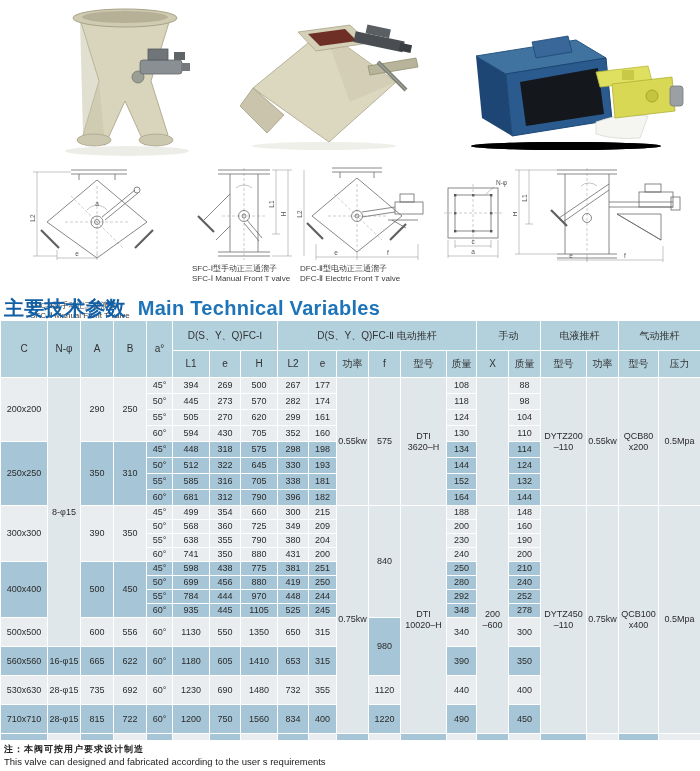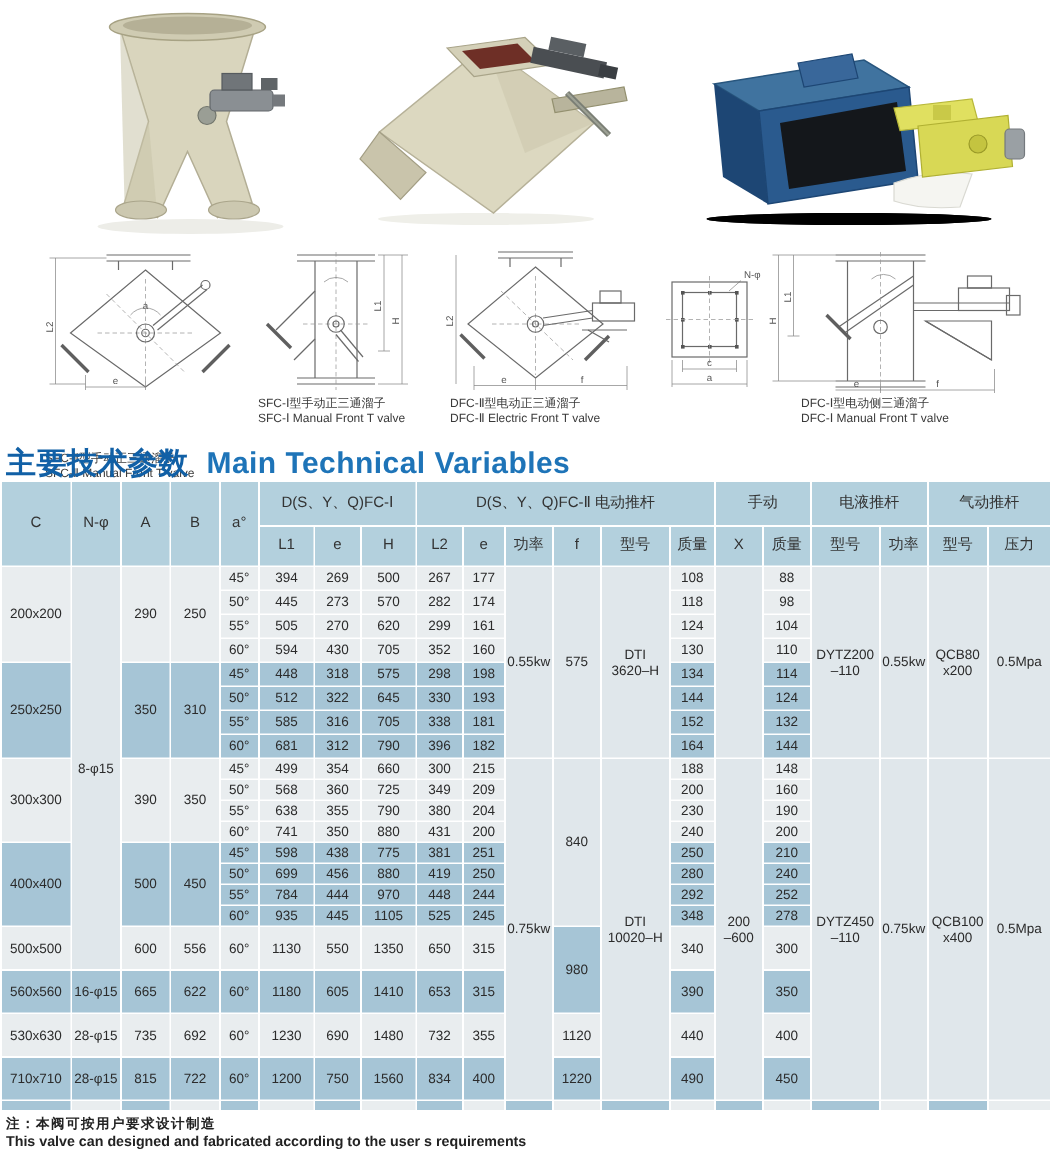--- a/index.html
+++ b/index.html
@@ -31,21 +31,21 @@
   }
   table.tbl thead th{background:#b3d0dd;font-weight:normal;font-size:10px;color:#333;}
   td.l{background:#e9edef;}
   td.d{background:#a6c5d6;}
   td.s{background:#e0e7eb;}
   tr.hdr1{height:30px;} tr.hdr2{height:27px;}
   tr.g1{height:16px;} tr.g2{height:14px;} tr.g3{height:29px;} tr.strip{height:7px;}
   
   .notes{position:absolute;top:744px;left:4px;font-size:9px;color:#222;line-height:1.3;}
   .note-cn{font-weight:bold;letter-spacing:1px;}
-  .note-en{font-weight:bold;font-size:9.5px;}
+  .note-en{font-weight:normal;font-size:9.5px;}
 </style>
 </head>
 <body>
 
 <div class="photo" style="left:52px;top:3px;">
   <svg width="152" height="155" viewBox="0 0 152 155">
     <ellipse cx="75" cy="148" rx="62" ry="5" fill="#ededE8"></ellipse>
     <path d="M28,16 L118,16 L99,78 L116,132 L93,142 L73,98 L53,142 L31,132 L47,78 Z" fill="#d9d5bd" stroke="#b3ae95" stroke-width="1"></path>
     <path d="M28,16 L47,78 L53,142 L31,132 Z" fill="#c8c4aa" opacity="0.55"></path>
     <ellipse cx="73" cy="15" rx="52" ry="9" fill="#cfcbb2" stroke="#a7a284" stroke-width="1"></ellipse>
@@ -125,21 +125,21 @@
     <line class="lnthin" x1="70" y1="88" x2="70" y2="94"></line>
     <line class="lnthin" x1="30" y1="92" x2="70" y2="92"></line>
     <text class="dimtxt" x="50" y="90" text-anchor="middle">e</text>
   </svg>
   <div class="cap" style="margin-left:6px;margin-top:39px;">
     <div>SFC-Ⅱ型手动正三通溜子</div>
     <div>SFC-Ⅱ Manual Front T valve</div>
   </div>
 </div>
 
-<div class="drawing" style="left:168px;top:166px;width:120px;">
+<div class="drawing" style="left:188px;top:166px;width:120px;">
   <svg width="112" height="96" viewBox="0 0 112 96">
     <line class="ln" x1="26" y1="4" x2="78" y2="4"></line>
     <line class="ln" x1="26" y1="8" x2="78" y2="8"></line>
     <line class="ln" x1="38" y1="8" x2="38" y2="86"></line>
     <line class="ln" x1="66" y1="8" x2="66" y2="86"></line>
     <line class="ln" x1="26" y1="86" x2="78" y2="86"></line>
     <line class="ln" x1="26" y1="90" x2="78" y2="90"></line>
     <line class="ln" x1="38" y1="28" x2="12" y2="54"></line>
     <line class="ln" x1="38" y1="60" x2="24" y2="74"></line>
     <line class="plate" x1="6" y1="50" x2="22" y2="66"></line>
@@ -255,24 +255,20 @@
     <rect class="ln" x="132" y="18" width="16" height="8"></rect>
     <rect class="ln" x="158" y="31" width="9" height="13"></rect>
     <polygon class="ln" points="104,48 148,48 148,74"></polygon>
     <line class="ln" x1="104" y1="48" x2="148" y2="74"></line>
     <line class="lnthin" x1="44" y1="94" x2="150" y2="94"></line>
     <line class="lnthin" x1="74" y1="90" x2="74" y2="96"></line>
     <line class="lnthin" x1="150" y1="80" x2="150" y2="96"></line>
     <text class="dimtxt" x="58" y="92" text-anchor="middle">e</text>
     <text class="dimtxt" x="112" y="92" text-anchor="middle">f</text>
   </svg>
-  <div class="cap" style="margin-left:22px;">
-    <div>DFC-Ⅰ型电动侧三通溜子</div>
-    <div>DFC-Ⅰ Manual Front T valve</div>
-  </div>
 </div>
 
 <div class="title">
   <span class="cn">主要技术参数</span>
   <span class="en">Main Technical Variables</span>
 </div>
 
 <div class="tblwrap">
   <table class="tbl">
       <colgroup>

